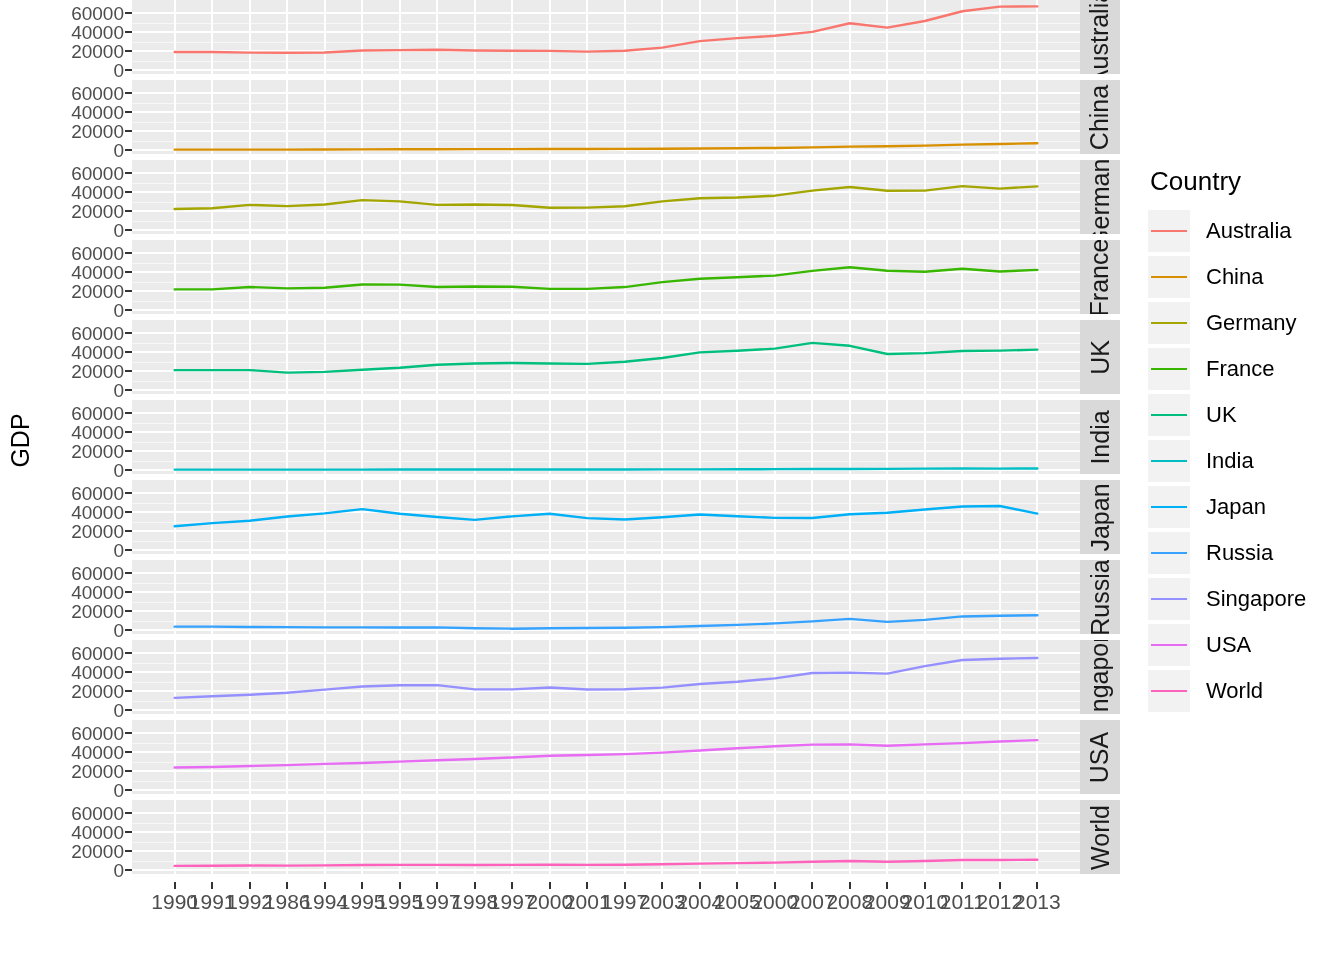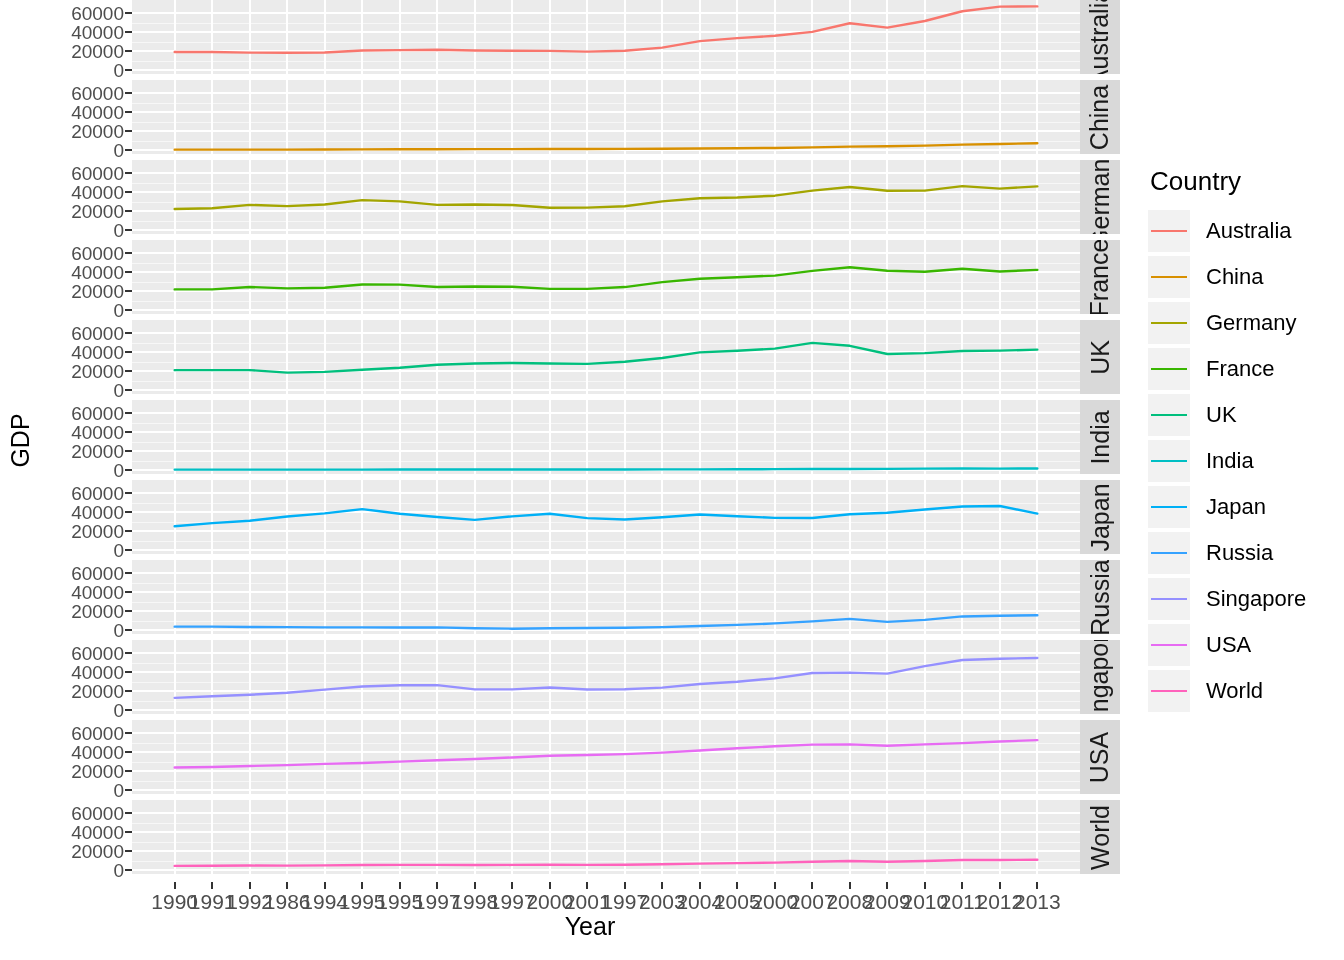--- a/index.html
+++ b/index.html
@@ -840,21 +840,20 @@
       <div class="xtick-mark" style="left: 791.817px;"></div>
       <div class="xtick-label" style="left: 792.817px;">2010</div>
       <div class="xtick-mark" style="left: 829.324px;"></div>
       <div class="xtick-label" style="left: 830.324px;">2011</div>
       <div class="xtick-mark" style="left: 866.832px;"></div>
       <div class="xtick-label" style="left: 867.832px;">2012</div>
       <div class="xtick-mark" style="left: 904.34px;"></div>
       <div class="xtick-label" style="left: 905.34px;">2013</div>
     </div>
 
-  <div class="x-axis-title">Year</div>
 
   <div class="legend">
     <div class="legend-title">Country</div>
     <div class="legend-items" id="legend-items">
         <div class="legend-item">
           <div class="legend-key">
             <i style="background: rgb(248, 118, 109);"></i>
           </div>
           <div class="legend-label">Australia</div>
         </div>

